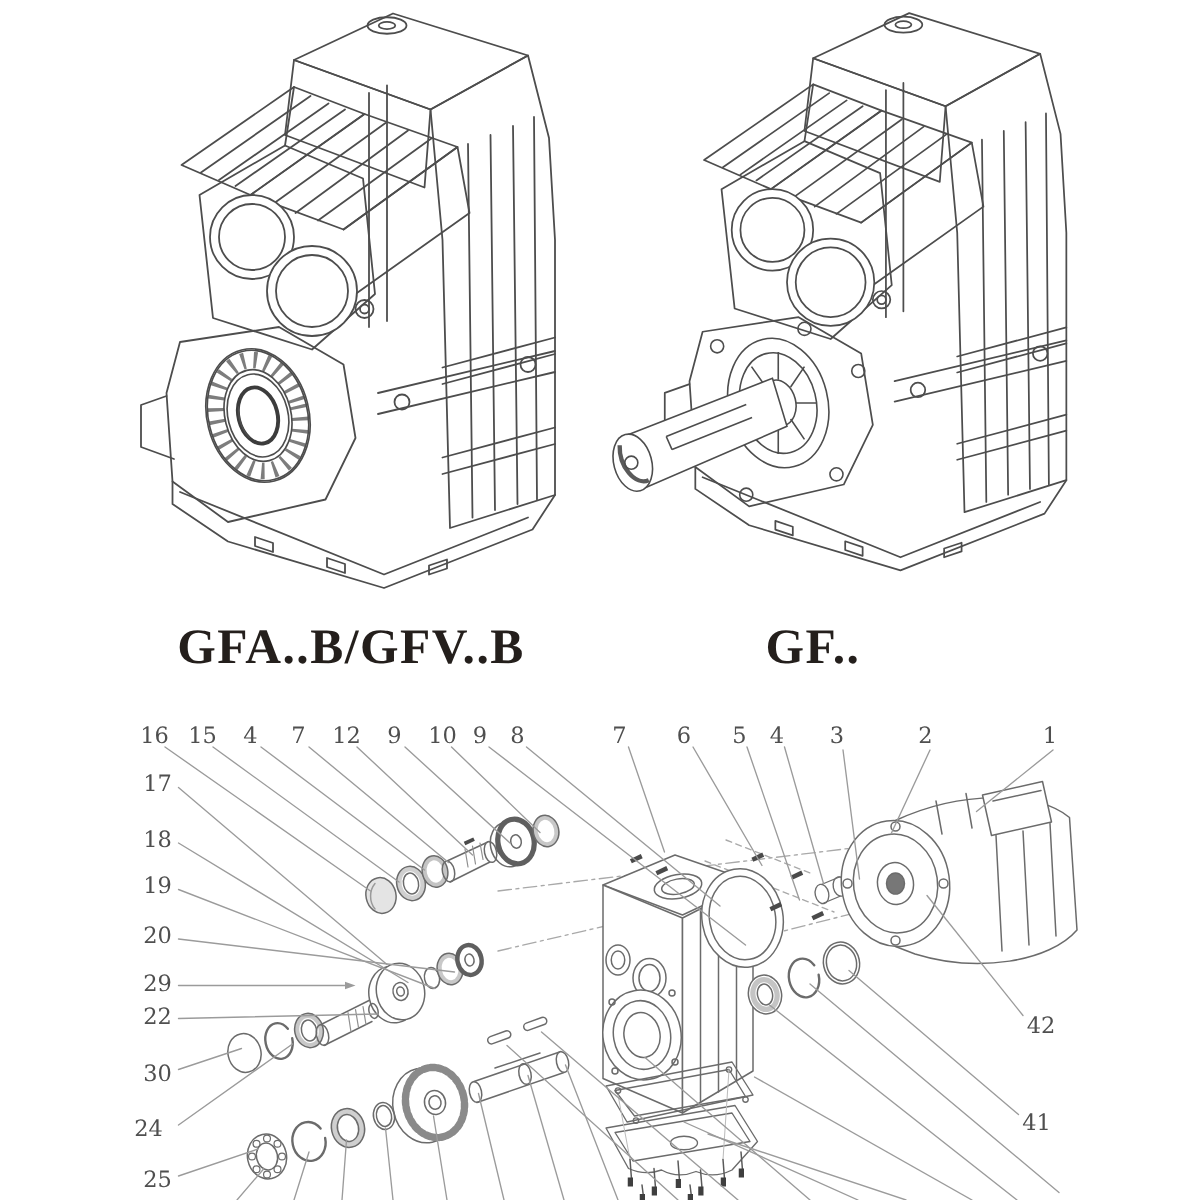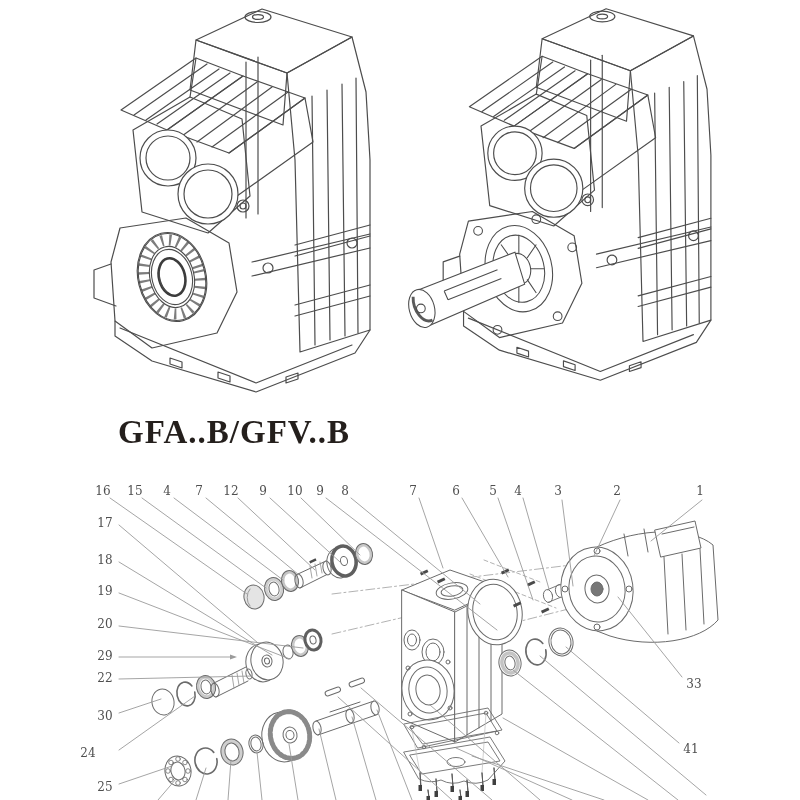--- a/index.html
+++ b/index.html
@@ -1,21 +1,21 @@
 <!DOCTYPE html>
 <html><head>
 <meta charset="utf-8">
 <style>
   html,body{margin:0;padding:0;background:#fff;}
   .canvas{position:relative;width:800px;height:800px;background:#fff;overflow:hidden;
           font-family:"DejaVu Serif", serif;padding-left:40px;}
   .model-label{position:absolute;font-family:"Liberation Serif","DejaVu Serif",serif;
                font-weight:bold;color:#241f1c;font-size:33px;letter-spacing:1px;
                text-align:center;white-space:nowrap;}
-  .co{position:absolute;transform:translate(-50%,-50%);font-size:12px;color:#4f4f4f;
+  .co{position:absolute;transform:translate(-50%,-50%);font-size:15px;color:#4f4f4f;
       font-family:"DejaVu Serif",serif;line-height:1;}
   svg{position:absolute;left:0;top:0;}
 </style>
 </head>
 <body>
 
 <div class="canvas">
 
 <svg width="800" height="800" viewBox="0 0 800 800">
   <defs>
@@ -343,20 +343,21 @@
       <path d="M472,756 L604,800"></path>
           <path d="M503,718 L648,800"></path>
           <path d="M513,670 L678,800"></path>
       <path d="M540,656 L706,795"></path>
       <polygon points="237,657 230,654.5 230,659.5" fill="#9b9b9b" stroke="none"></polygon>
     </g>
   </g>
 </svg>
 
 <div class="model-label" style="left:114px;top:414px;width:240px;">GFA..B/GFV..B</div>
+<div class="model-label" style="left:482px;top:414px;width:120px;">GF..</div>
 
 <div>
   <span class="co" style="left:103px;top:491px">16</span>
   <span class="co" style="left:135px;top:491px">15</span>
   <span class="co" style="left:167px;top:491px">4</span>
   <span class="co" style="left:199px;top:491px">7</span>
   <span class="co" style="left:231px;top:491px">12</span>
   <span class="co" style="left:263px;top:491px">9</span>
   <span class="co" style="left:295px;top:491px">10</span>
   <span class="co" style="left:320px;top:491px">9</span>
@@ -368,19 +369,19 @@
   <span class="co" style="left:558px;top:491px">3</span>
   <span class="co" style="left:617px;top:491px">2</span>
   <span class="co" style="left:700px;top:491px">1</span>
   <span class="co" style="left:105px;top:523px">17</span>
   <span class="co" style="left:105px;top:560px">18</span>
   <span class="co" style="left:105px;top:591px">19</span>
   <span class="co" style="left:105px;top:624px">20</span>
   <span class="co" style="left:105px;top:656px">29</span>
   <span class="co" style="left:105px;top:678px">22</span>
   <span class="co" style="left:105px;top:716px">30</span>
-  <span class="co" style="left:88px;top:753px">24</span>
+  <span class="co" style="left:99px;top:753px">24</span>
   <span class="co" style="left:105px;top:787px">25</span>
-  <span class="co" style="left:694px;top:684px">33</span>
+  <span class="co" style="left:694px;top:684px">42</span>
   <span class="co" style="left:691px;top:749px">41</span>
 </div>
 
 </div>
 
 </body></html>

